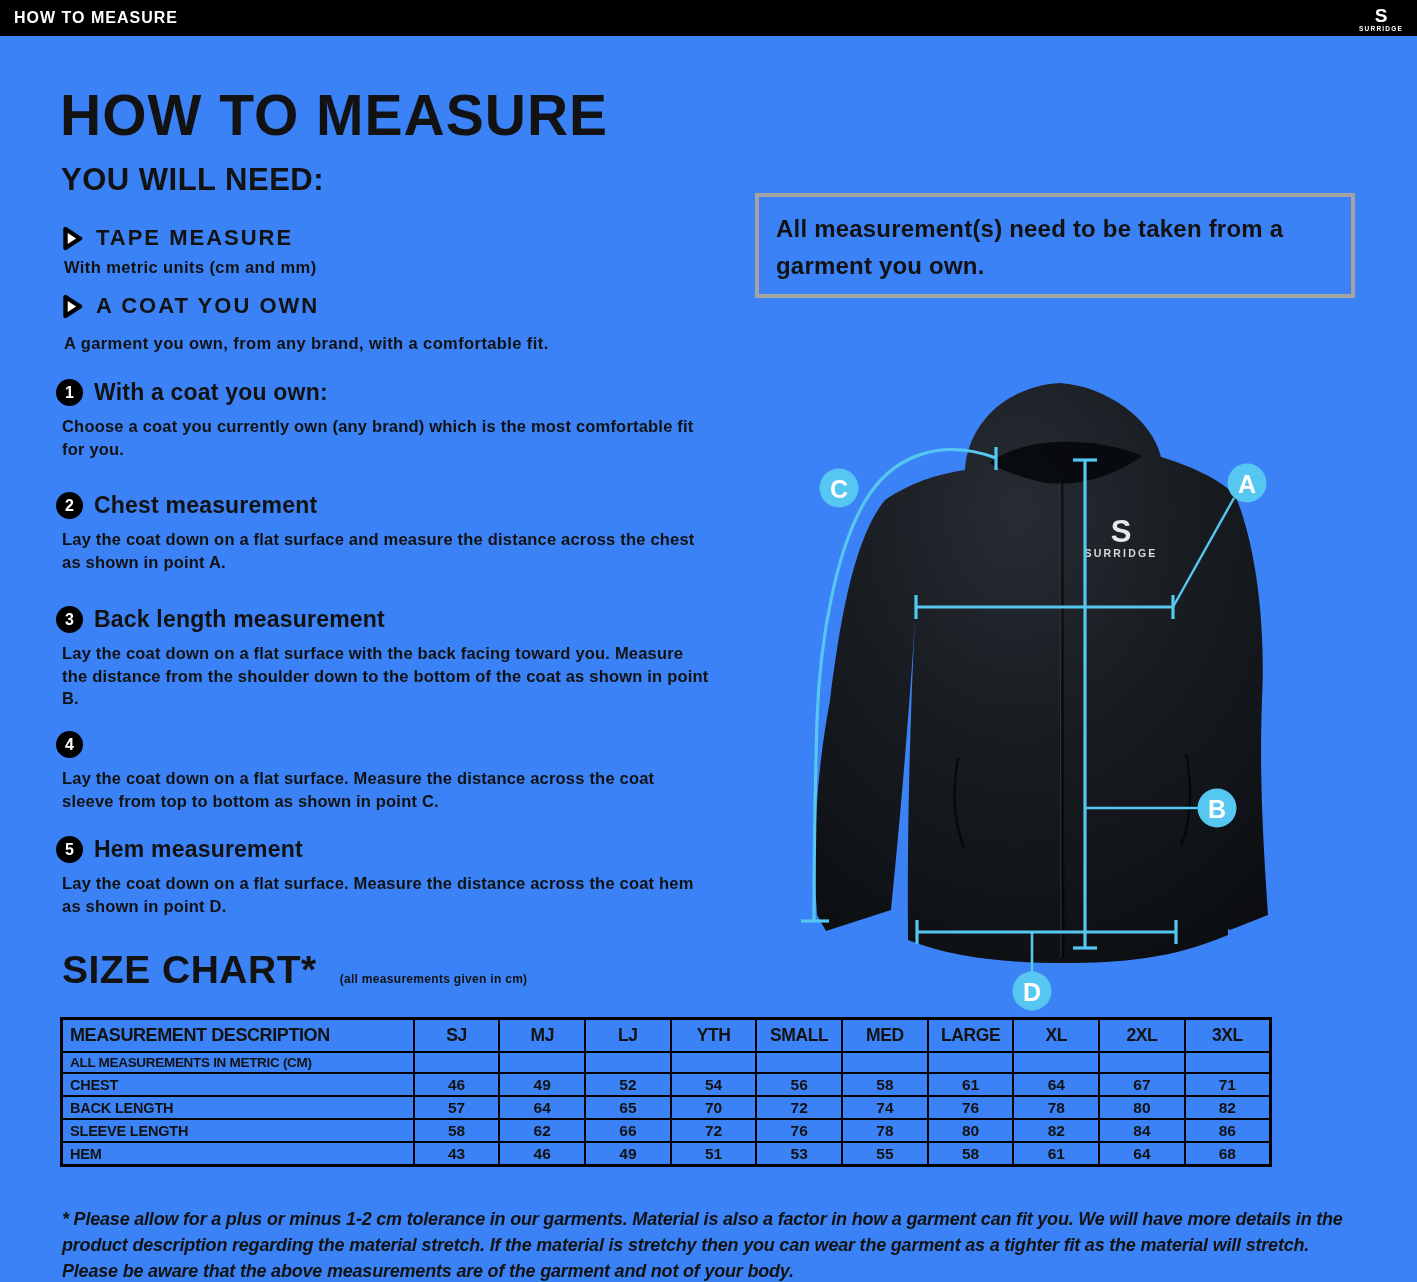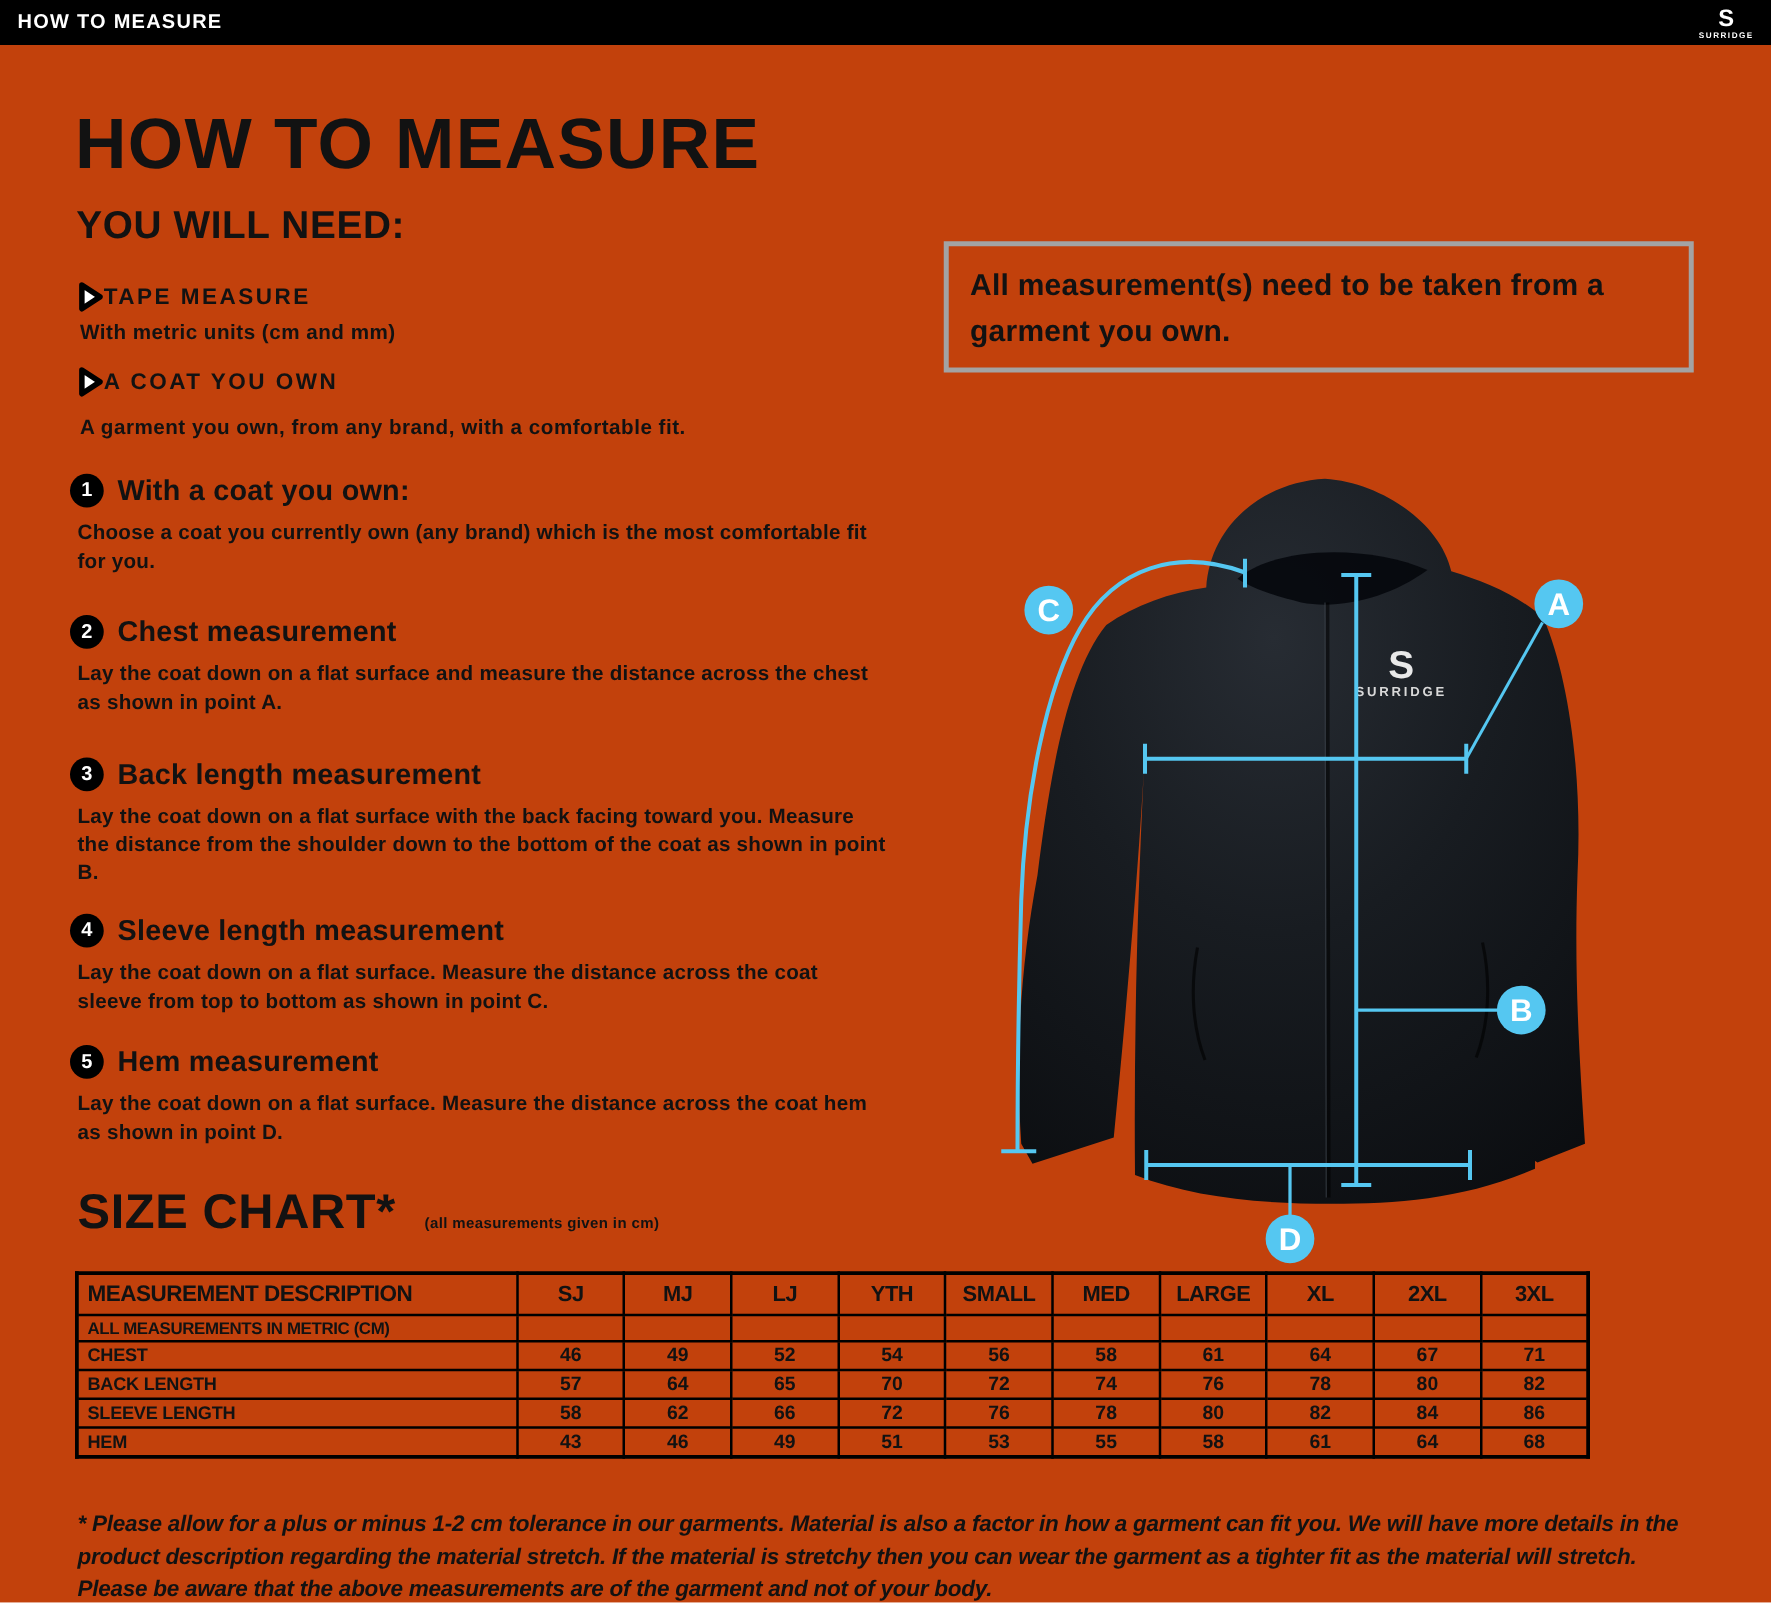--- a/index.html
+++ b/index.html
@@ -1,33 +1,33 @@
 <!DOCTYPE html>
 <html><head>
 <meta charset="utf-8">
 <style>
   html,body{margin:0;padding:0;background:#fff;}
   #canvas{
-    position:relative;width:1417px;height:1282px;background:#c2410c;overflow:hidden;
+    position:relative;width:1417px;height:1282px;background:#3b82f6;overflow:hidden;
     font-family:"Liberation Sans",sans-serif;color:#121212;
   }
   
   .topbar{position:absolute;left:0;top:0;width:1417px;height:36px;background:#000;
     display:flex;align-items:center;justify-content:space-between;box-sizing:border-box;padding:0 14px;}
   .topbar-title{color:#fff;font-size:16px;font-weight:700;letter-spacing:1px;}
   .topbar-logo{display:flex;flex-direction:column;align-items:center;line-height:1;color:#fff;margin-top:2px;}
   .topbar-logo .s-glyph{font-size:19px;font-weight:700;letter-spacing:0;}
   .topbar-logo .brandname{font-size:6.5px;font-weight:700;letter-spacing:1.2px;margin-top:1px;}
   
   .page-title{position:absolute;left:60px;top:82px;font-size:57px;font-weight:700;letter-spacing:1px;margin:0;white-space:nowrap;}
   .ywn-heading{position:absolute;left:61px;top:162px;font-size:31px;font-weight:700;letter-spacing:.5px;margin:0;}
   .need-item{position:absolute;left:62px;}
   .need-item.n1{top:225px;}
   .need-item.n2{top:293px;}
-  .need-label{display:flex;align-items:center;font-size:18px;font-weight:700;letter-spacing:2px;}
+  .need-label{display:flex;align-items:center;gap:13px;font-size:22px;font-weight:700;letter-spacing:2px;}
   .tri-icon{flex:0 0 auto;display:block;}
   .need-detail{font-size:16.5px;font-weight:700;letter-spacing:.4px;margin-top:7px;padding-left:2px;}
   .need-item.n2 .need-detail{margin-top:15px;}
   .step{position:absolute;left:56px;width:700px;}
   .step.s1{top:379px;} .step.s2{top:492px;} .step.s3{top:606px;} .step.s4{top:731px;} .step.s5{top:836px;}
   .step-head{display:flex;align-items:center;gap:11px;}
   .step-num{width:27px;height:27px;border-radius:50%;background:#000;color:#fff;font-size:16px;font-weight:700;
     display:flex;align-items:center;justify-content:center;flex:0 0 auto;}
   .step-title{font-size:23px;font-weight:700;letter-spacing:.2px;}
   .step-body{margin-top:9px;margin-left:6px;max-width:648px;font-size:16.5px;font-weight:700;line-height:22.5px;letter-spacing:.2px;}
@@ -108,21 +108,20 @@
   <div class="step s3">
     <div class="step-head">
       <div class="step-num">3</div>
       <div class="step-title">Back length measurement</div>
     </div>
     <div class="step-body">Lay the coat down on a flat surface with the back facing toward you. Measure the distance from the shoulder down to the bottom of the coat as shown in point B.</div>
   </div>
   <div class="step s4">
     <div class="step-head">
       <div class="step-num">4</div>
-      <div class="step-title">Sleeve length measurement</div>
     </div>
     <div class="step-body">Lay the coat down on a flat surface. Measure the distance across the coat sleeve from top to bottom as shown in point C.</div>
   </div>
   <div class="step s5">
     <div class="step-head">
       <div class="step-num">5</div>
       <div class="step-title">Hem measurement</div>
     </div>
     <div class="step-body">Lay the coat down on a flat surface. Measure the distance across the coat hem as shown in point D.</div>
   </div>

